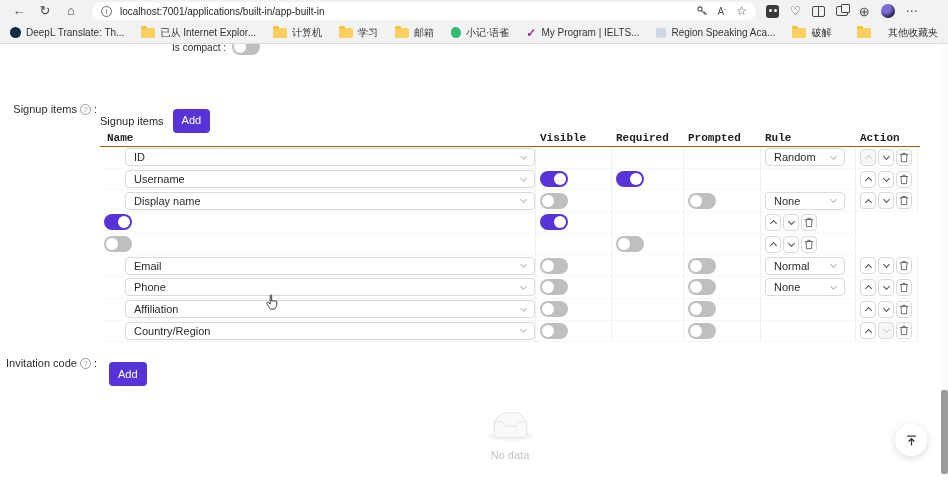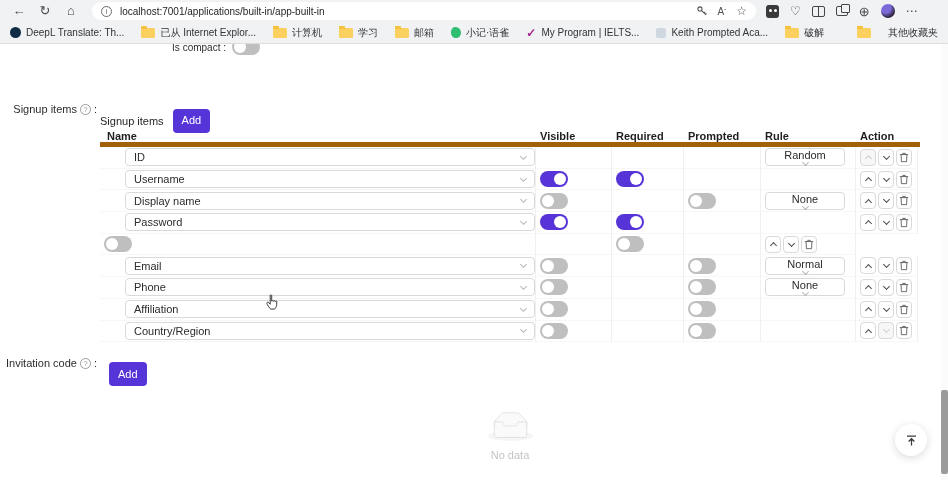--- a/index.html
+++ b/index.html
@@ -58,30 +58,30 @@
   .sw.on { background:var(--primary); }
   .sw.on::after { left:14px; }
 
   .panel { position:absolute; top:67px; left:100px; width:820px; }
   .panel-head { height:19px; display:flex; align-items:center; }
   .panel-title { font-size:11px; color:rgba(0,0,0,.88); }
   .btn-add { margin-left:9px; height:24px; padding:0 9px; background:var(--primary); color:#fff;
     border:none; border-radius:4px; font-size:11px; line-height:17px; cursor:pointer; }
 
   .t-grid { display:grid; grid-template-columns:436px 76px 72px 77px 95px 62px; align-items:center; }
-  .t-head { height:17px; border-bottom:5px solid #a16207; }
+  .t-head { height:17px; border-bottom:1px solid #a16207;font-family:Liberation Mono, monospace; }
   .t-head span { font-size:11px; font-weight:bold; color:#1f1f1f; padding-left:4px; }
   .t-head span:first-child { padding-left:7px; }
   .t-row { height:21.7px; }
   .t-cell { height:100%; display:flex; align-items:center; border-right:1px solid #f0f0f0; border-bottom:1px solid #f7f7f7; }
   .sel { height:18px; border:1px solid #d9d9d9; border-radius:4px; background:#fff;
     display:flex; align-items:center; justify-content:space-between; padding:0 8px;
     font-size:11px; color:#2b2b2b; cursor:pointer; }
   .name-sel { width:423px; margin-left:25px; }
-  .rule-sel { width:80px; margin-left:4px;flex-direction:column; }
+  .rule-sel { width:80px; margin-left:4px; }
   .chev { display:inline-block; width:5px; height:5px; border-right:1.3px solid currentColor; border-bottom:1.3px solid currentColor; }
   .chev.down { transform:rotate(45deg); margin-top:-2px; }
   .chev.up { transform:rotate(-135deg); margin-top:3px; }
   .sel-chev { color:rgba(0,0,0,.28); }
   .tog-pad { margin-left:4px; }
   .abtn { width:16px; height:17px; margin-left:4px; border:1px solid #d9d9d9; border-radius:4px;
     background:#fff; display:flex; align-items:center; justify-content:center; color:#4f4f4f; cursor:pointer; }
   .abtn:first-child { margin-left:4px; }
   .abtn + .abtn { margin-left:2px; }
   .abtn.disabled { color:#cfcfcf; background:#f7f7f7; cursor:not-allowed; }
@@ -156,21 +156,21 @@
       <span class="bm">
         <span class="bm-yuque"></span>
         <span>小记·语雀</span>
       </span>
       <span class="bm">
         <span class="bm-check">✓</span>
         <span>My Program | IELTS...</span>
       </span>
       <span class="bm">
         <span class="bm-site"></span>
-        <span>Keith Prompted Aca...</span>
+        <span>Region Speaking Aca...</span>
       </span>
       <span class="bm">
         <span class="folder"></span>
         <span>破解</span>
       </span>
     </div>
   <div class="other-fav">
     <span class="folder"></span>
     <span>其他收藏夹</span>
   </div>
@@ -293,26 +293,20 @@
               <span class="chev down"></span>
             </div>
       <div class="abtn">
               <svg width="10" height="11" viewBox="0 0 12 13" fill="none" stroke="#4f4f4f" stroke-width="1">
                 <path d="M1 3h10M4.5 3V1.5h3V3M2.5 3l.4 8.5h6.2L9.5 3"></path>
               </svg>
             </div>
     </div>
   </div>
   <div class="t-grid t-row">
-    <div class="t-cell">
-      <div class="sel name-sel">
-        <span>Password</span>
-        <span class="chev down sel-chev"></span>
-      </div>
-    </div>
     <div class="t-cell">
             <span class="sw tog-pad on"></span>
           </div>
     <div class="t-cell">
             <span class="sw tog-pad on"></span>
           </div>
     <div class="t-cell"></div>
     <div class="t-cell">
     </div>
     <div class="t-cell">

